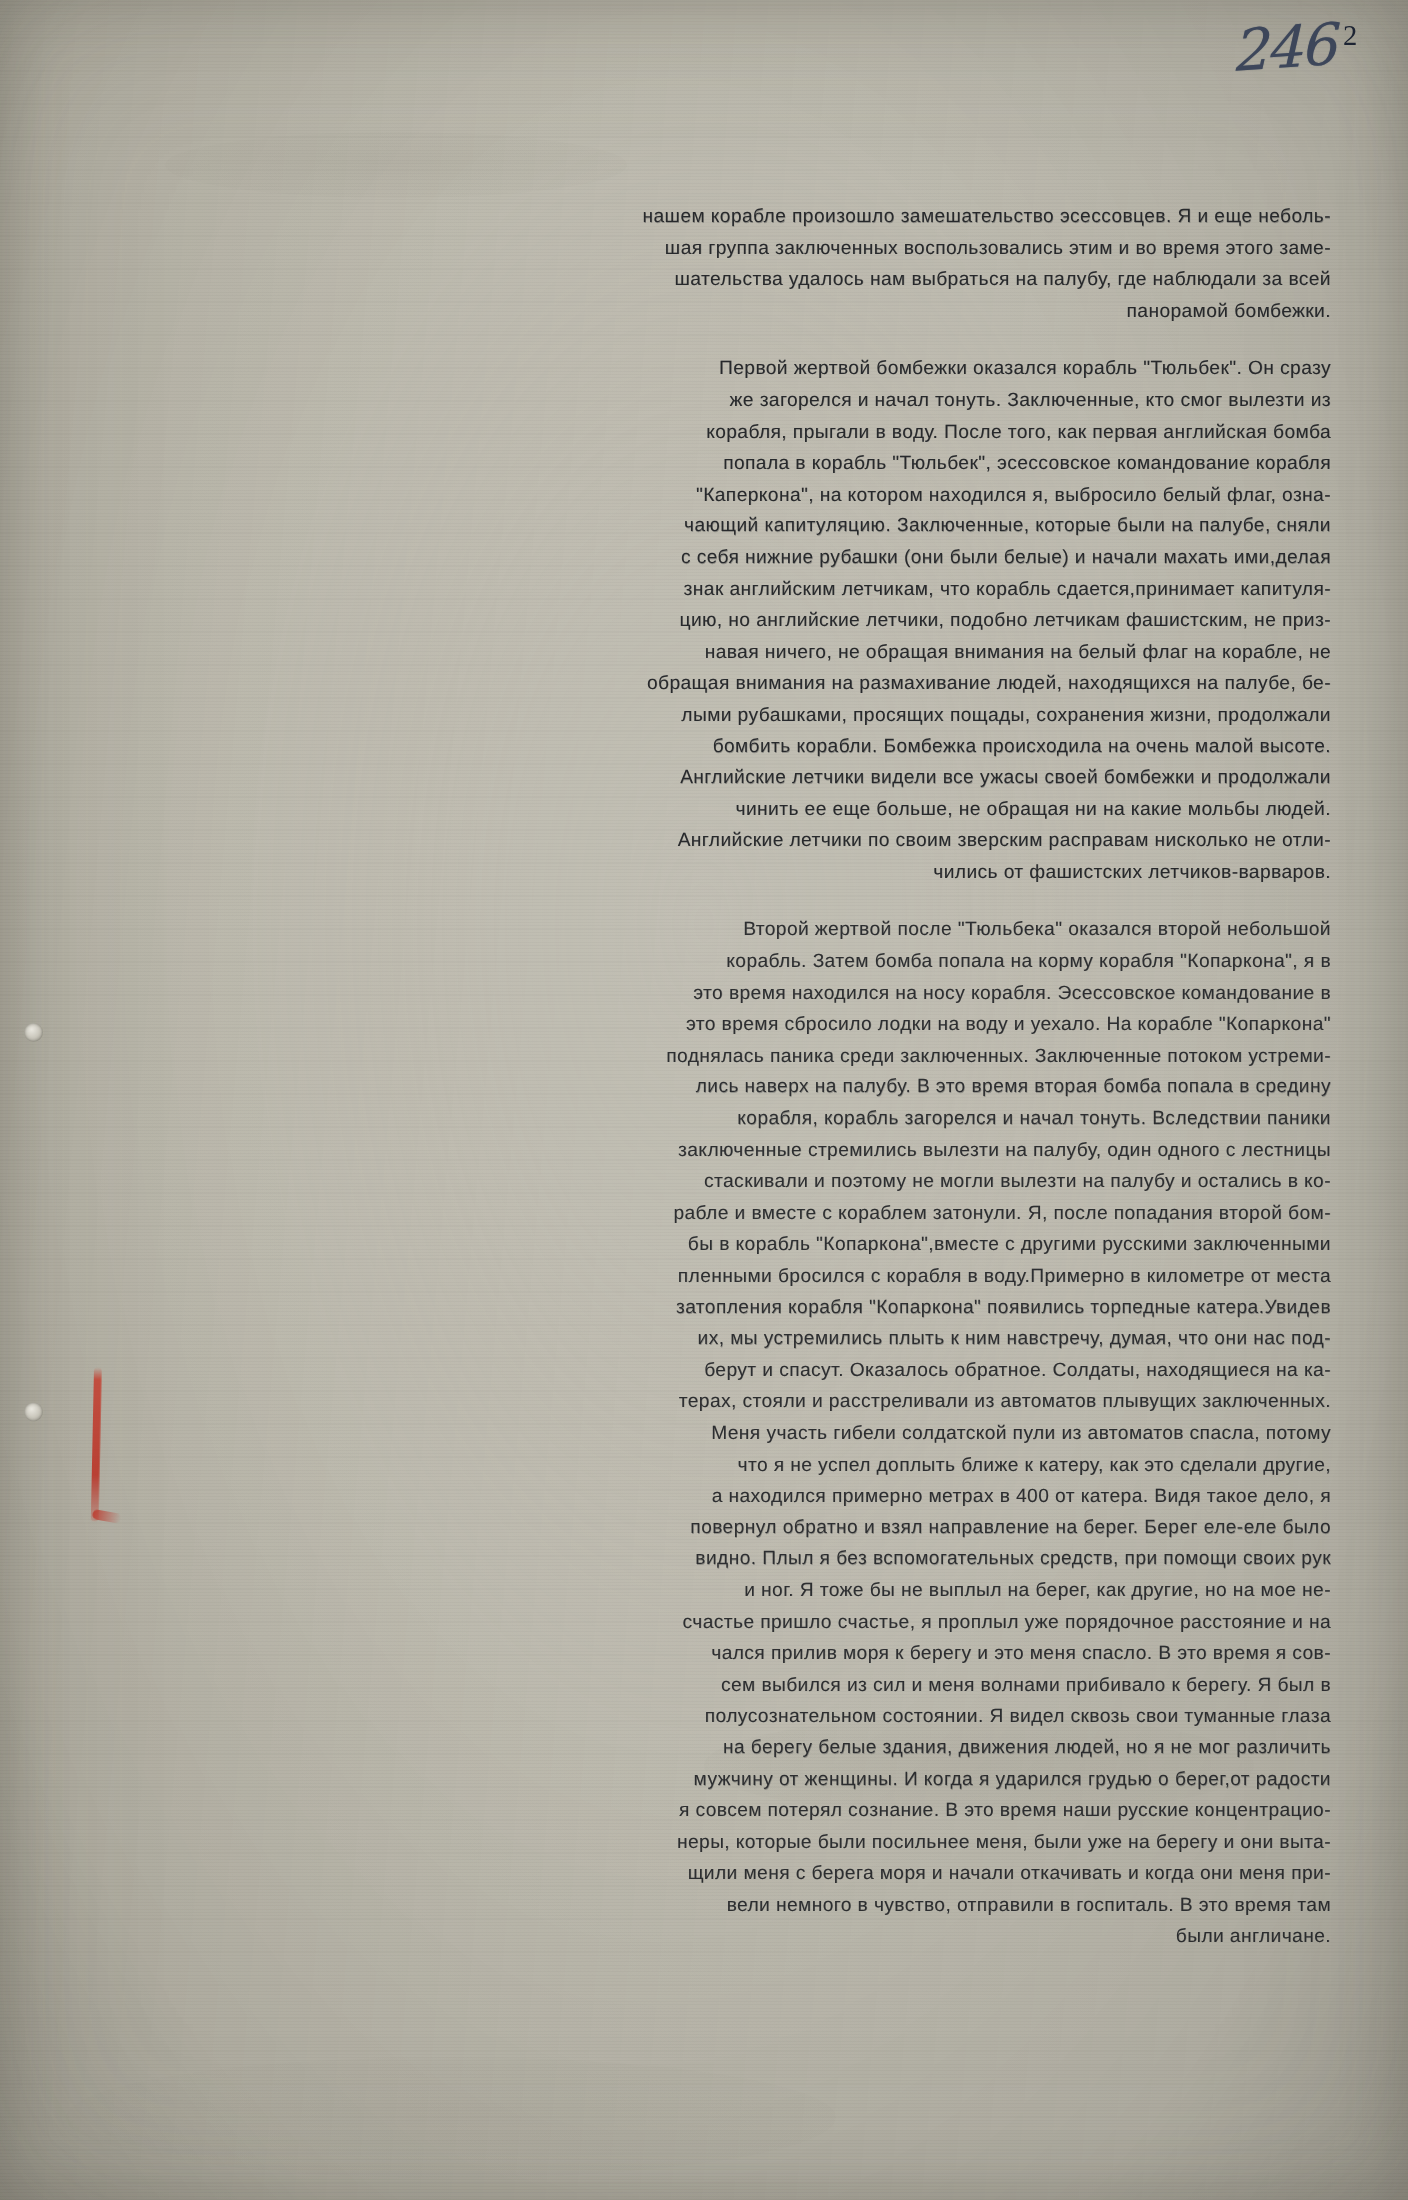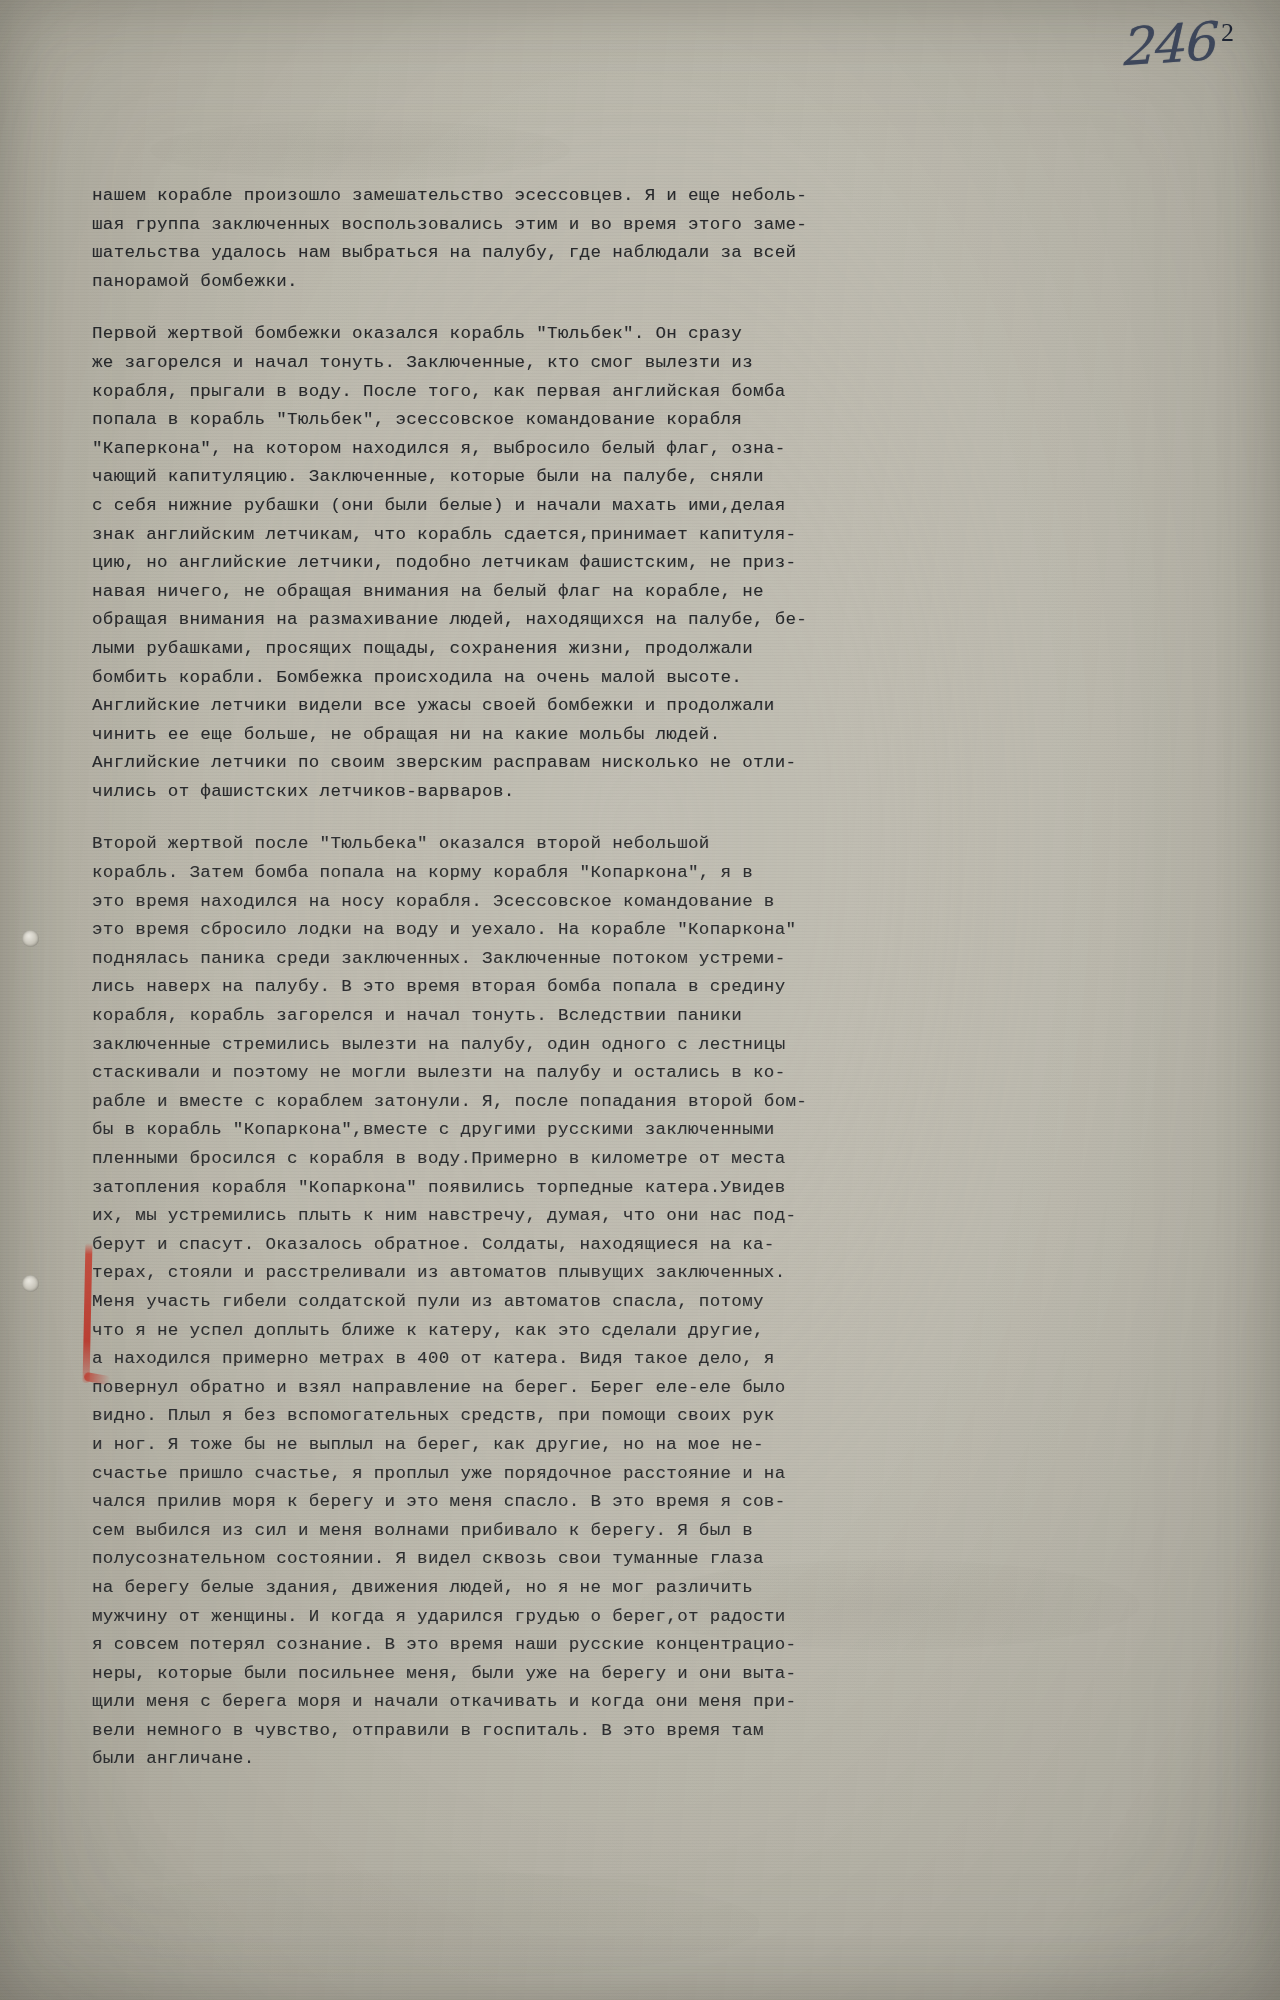--- a/index.html
+++ b/index.html
@@ -70,26 +70,26 @@
     color: #1d2433;
     margin-top: 2px;
     font-family: "Liberation Serif", serif;
   }
 
   .typed {
     position: absolute;
     left: 92px;
     right: 70px;
     top: 182px;
-    font-family: Liberation Mono, monospace;
+    font-family: Liberation Sans, sans-serif;
     font-size: 17.4px;
     line-height: 28.6px;
     color: #1b1d21;
     letter-spacing: 0.4px;
-    text-align: left;
+    text-align: right;
     z-index: 4;
     opacity: 0.92;
     text-shadow: 0.4px 0.3px 0 rgba(40,42,46,0.35);
   }
   .para {
     margin: 0 0 24px 0;
     white-space: pre-wrap;
   }
   .para.faint {
     opacity: 0.96;

